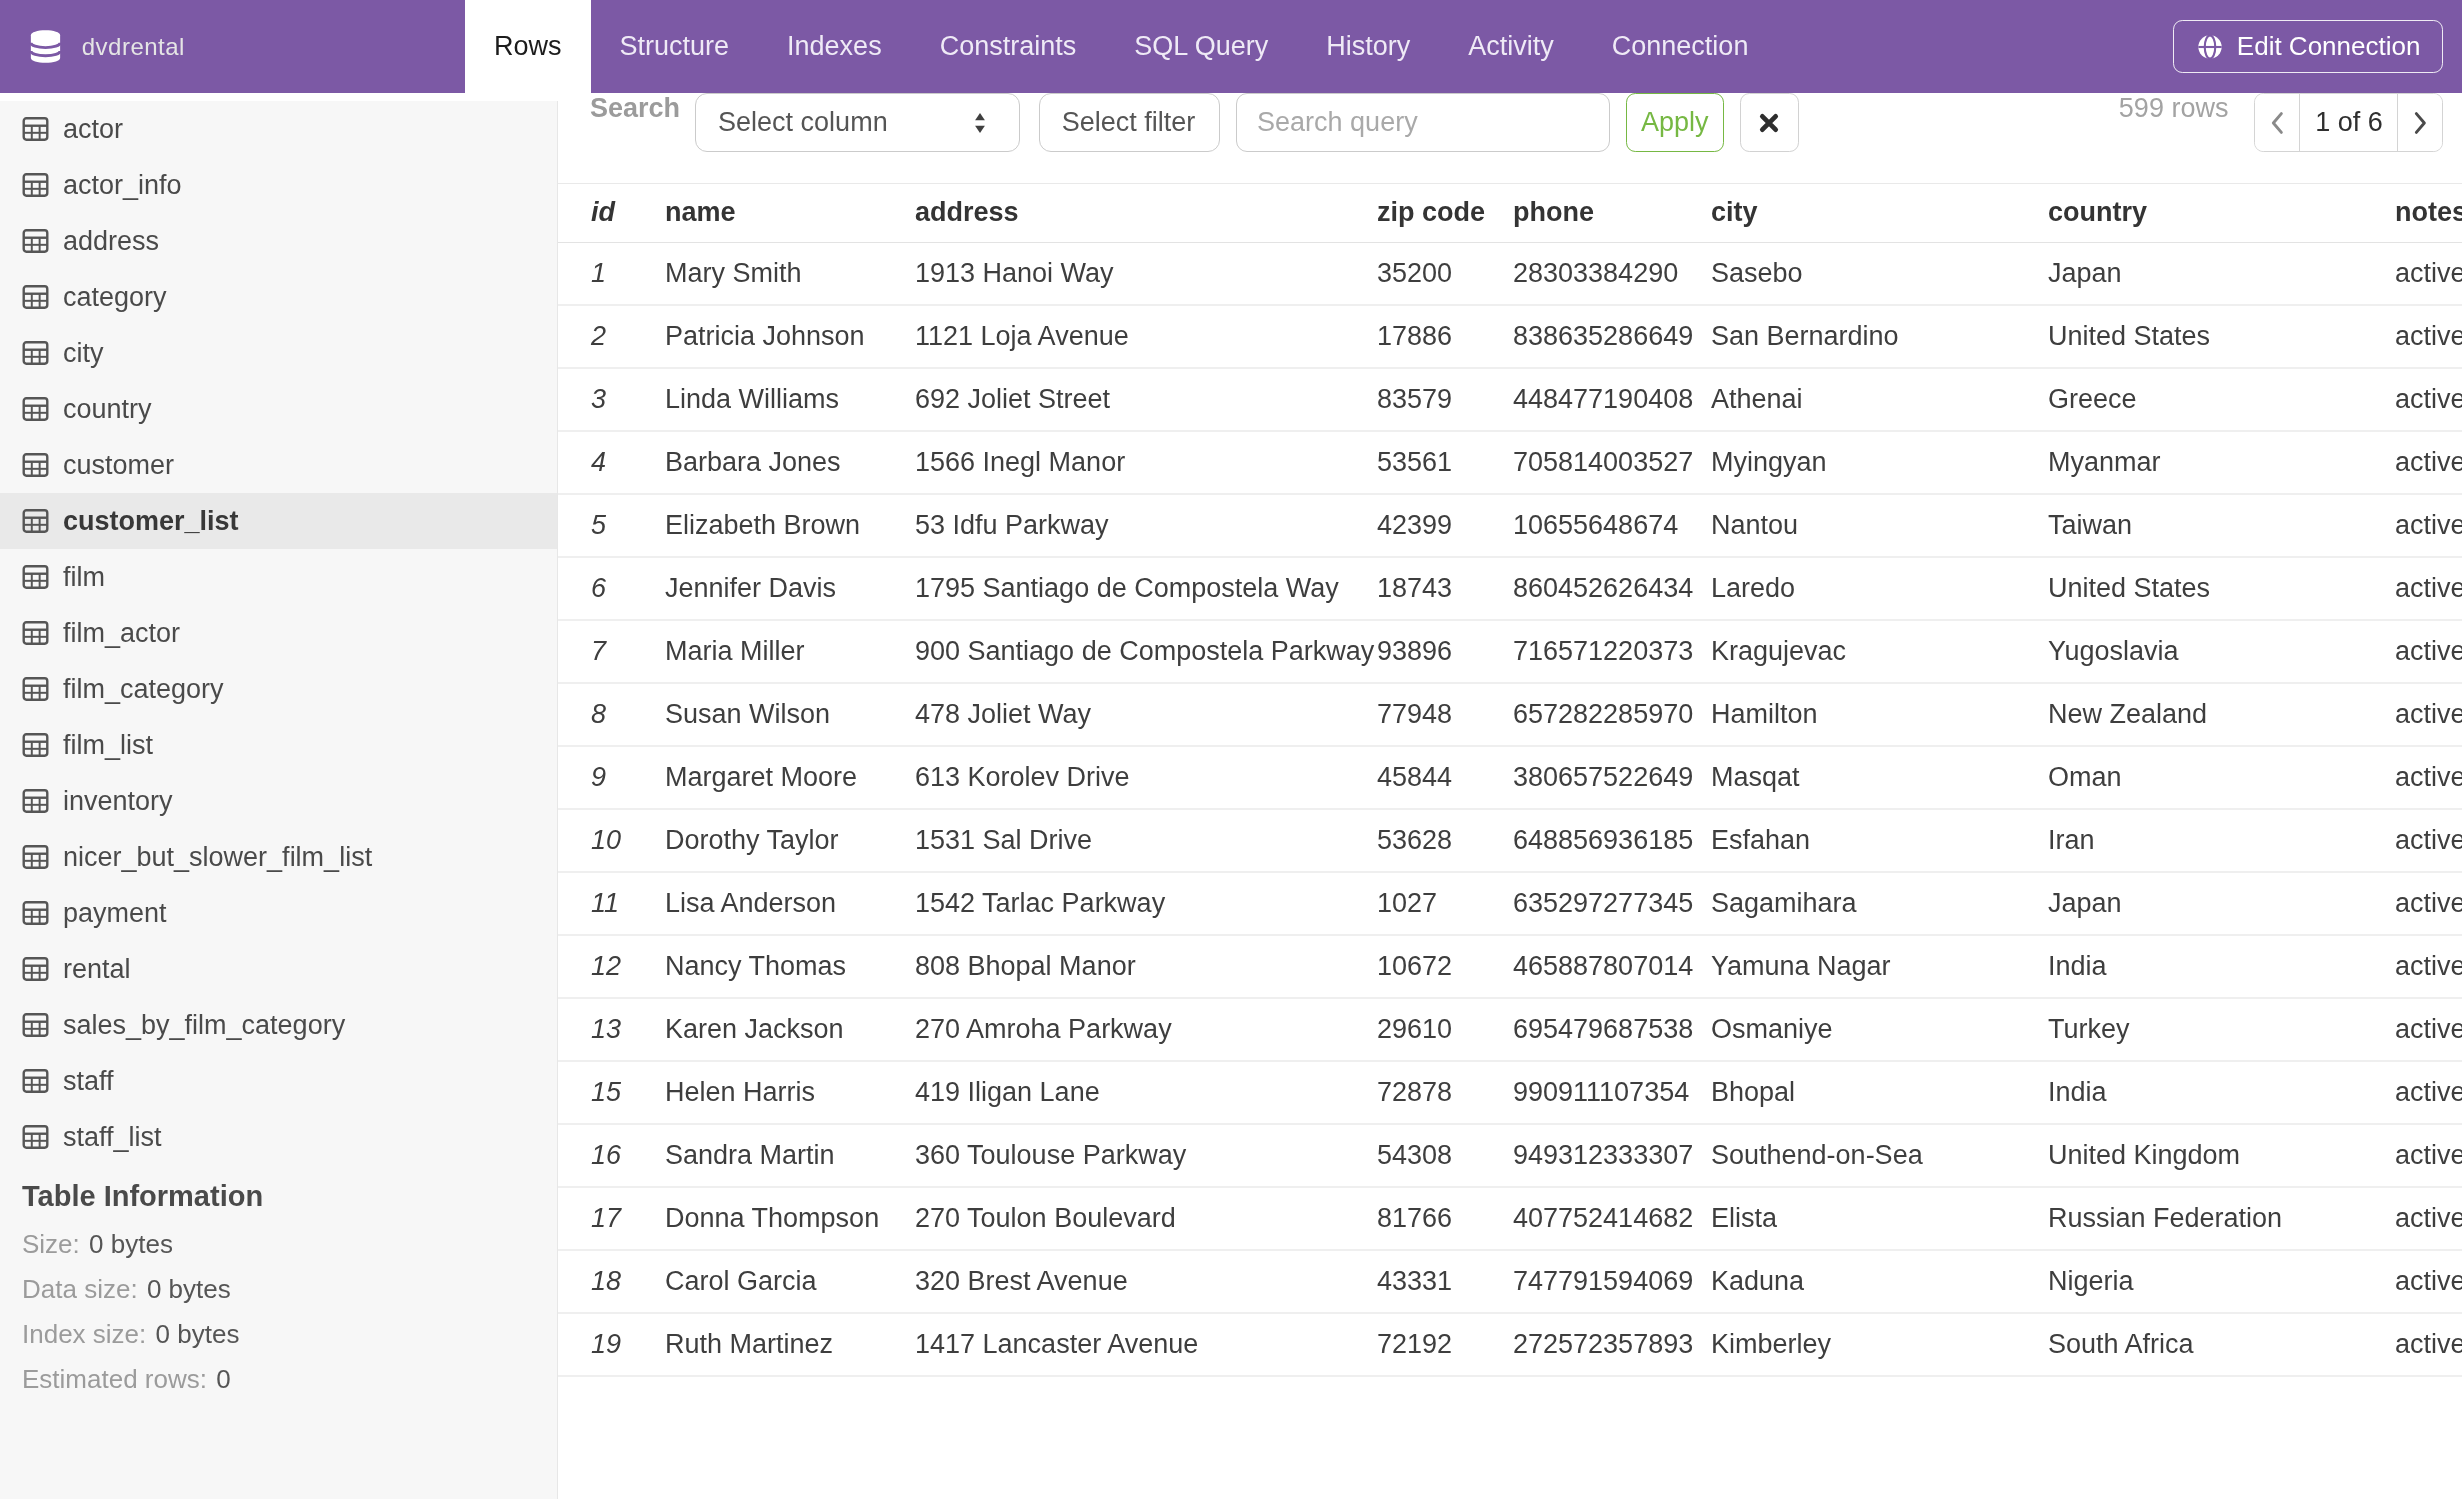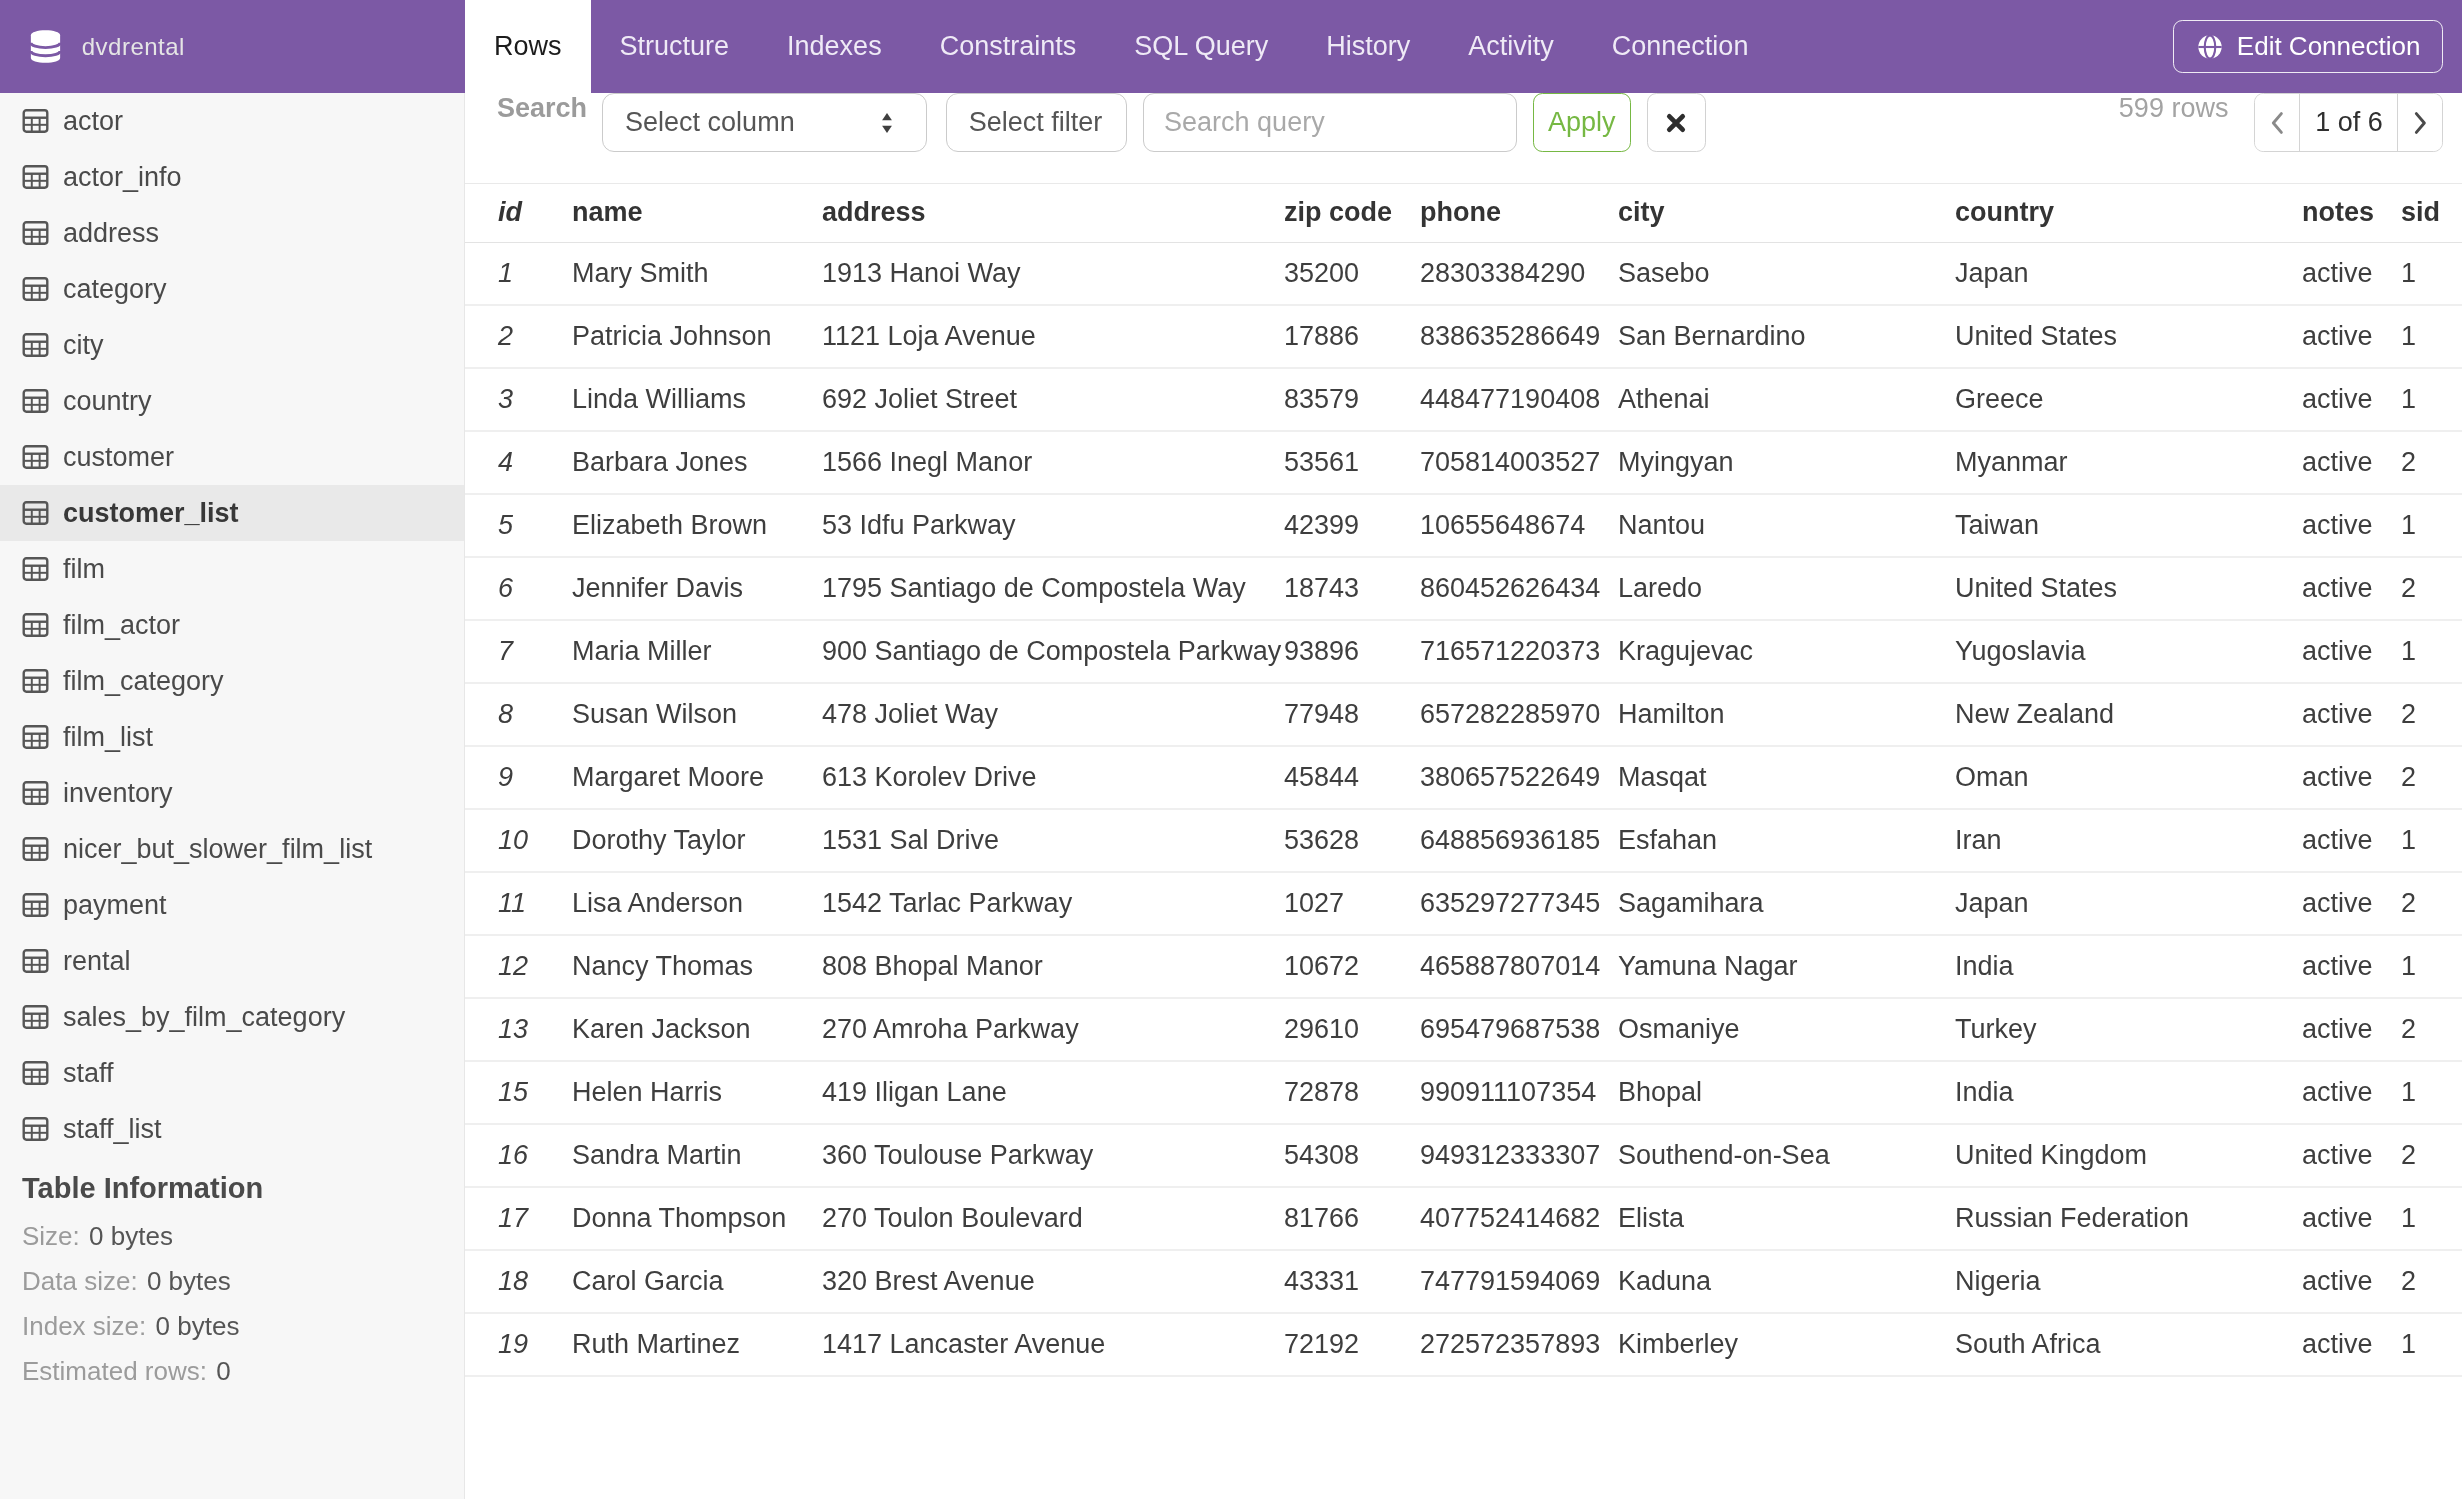--- a/index.html
+++ b/index.html
@@ -16,21 +16,21 @@
   .tabs { flex:1; display:flex; }
   .tab { padding:0 29px; line-height:93px; font-size:27px; color:#efeaf6; cursor:pointer; white-space:nowrap; }
   .tab.active { background:#ffffff; color:#1c1c1c; }
   .edit-conn {
     margin:auto 18.6px auto 0; display:flex; align-items:center; gap:13px;
     background:transparent; border:1.9px solid rgba(255,255,255,.88); border-radius:9.3px;
     color:#ffffff; font-size:26px; padding:10.2px 22px; cursor:pointer; white-space:nowrap;
   }
   
   .layout { display:flex; height:1407px; }
-  .sidebar { width:465px; flex:none; background:#f7f7f7; border-right:0.9px solid #e7e7e7; overflow:hidden; }
+  .sidebar { width:558px; flex:none; background:#f7f7f7; border-right:0.9px solid #e7e7e7; overflow:hidden;margin-top:8px; }
   .side-item { height:56px; display:flex; align-items:center; padding-left:22px; gap:14px; font-size:27px; color:#4a4a4a; cursor:pointer; }
   .side-item.selected { background:#e9e9e9; font-weight:bold; color:#383838; }
   .tbl-icon { width:27px; height:24px; flex:none; }
   .table-info { margin-top:15px; padding-left:22px; }
   .table-info h3 { font-size:29px; color:#4a4a4a; margin:11px 0 9.3px; }
   .ti-row { font-size:26px; height:45px; display:flex; align-items:center; }
   .ti-label { color:#9b9b9b; margin-right:9.3px; }
   .ti-value { color:#555555; }
   
   .content { flex:1; background:#ffffff; overflow:hidden; display:flex; flex-direction:column; }

